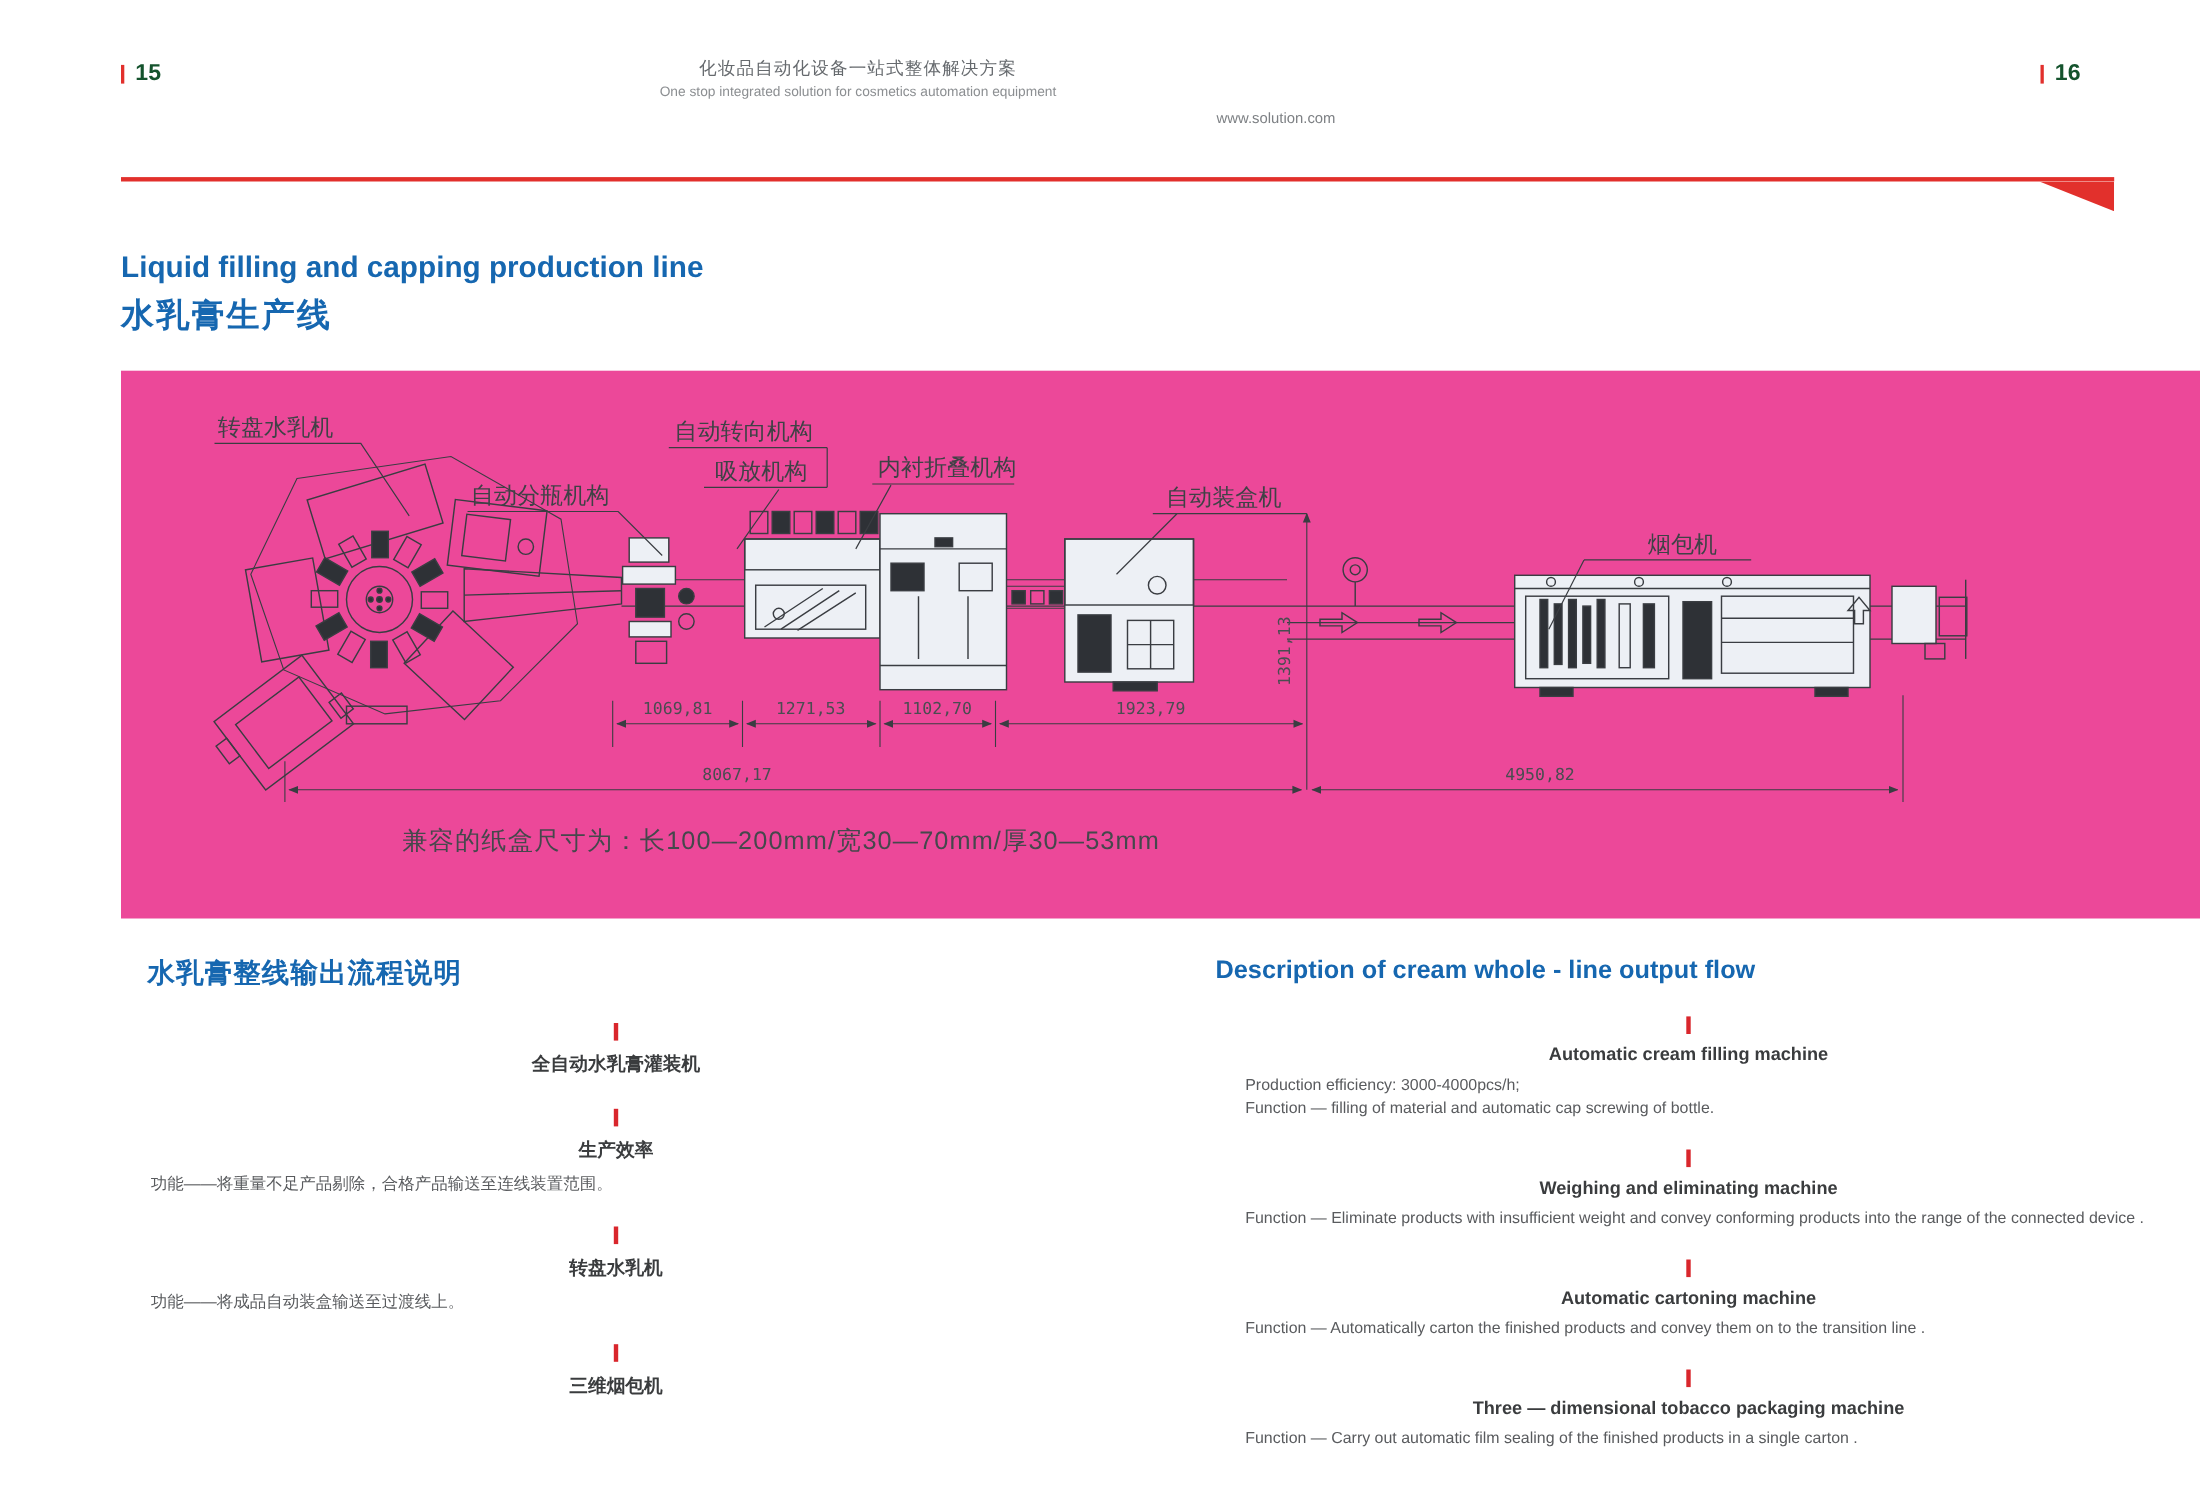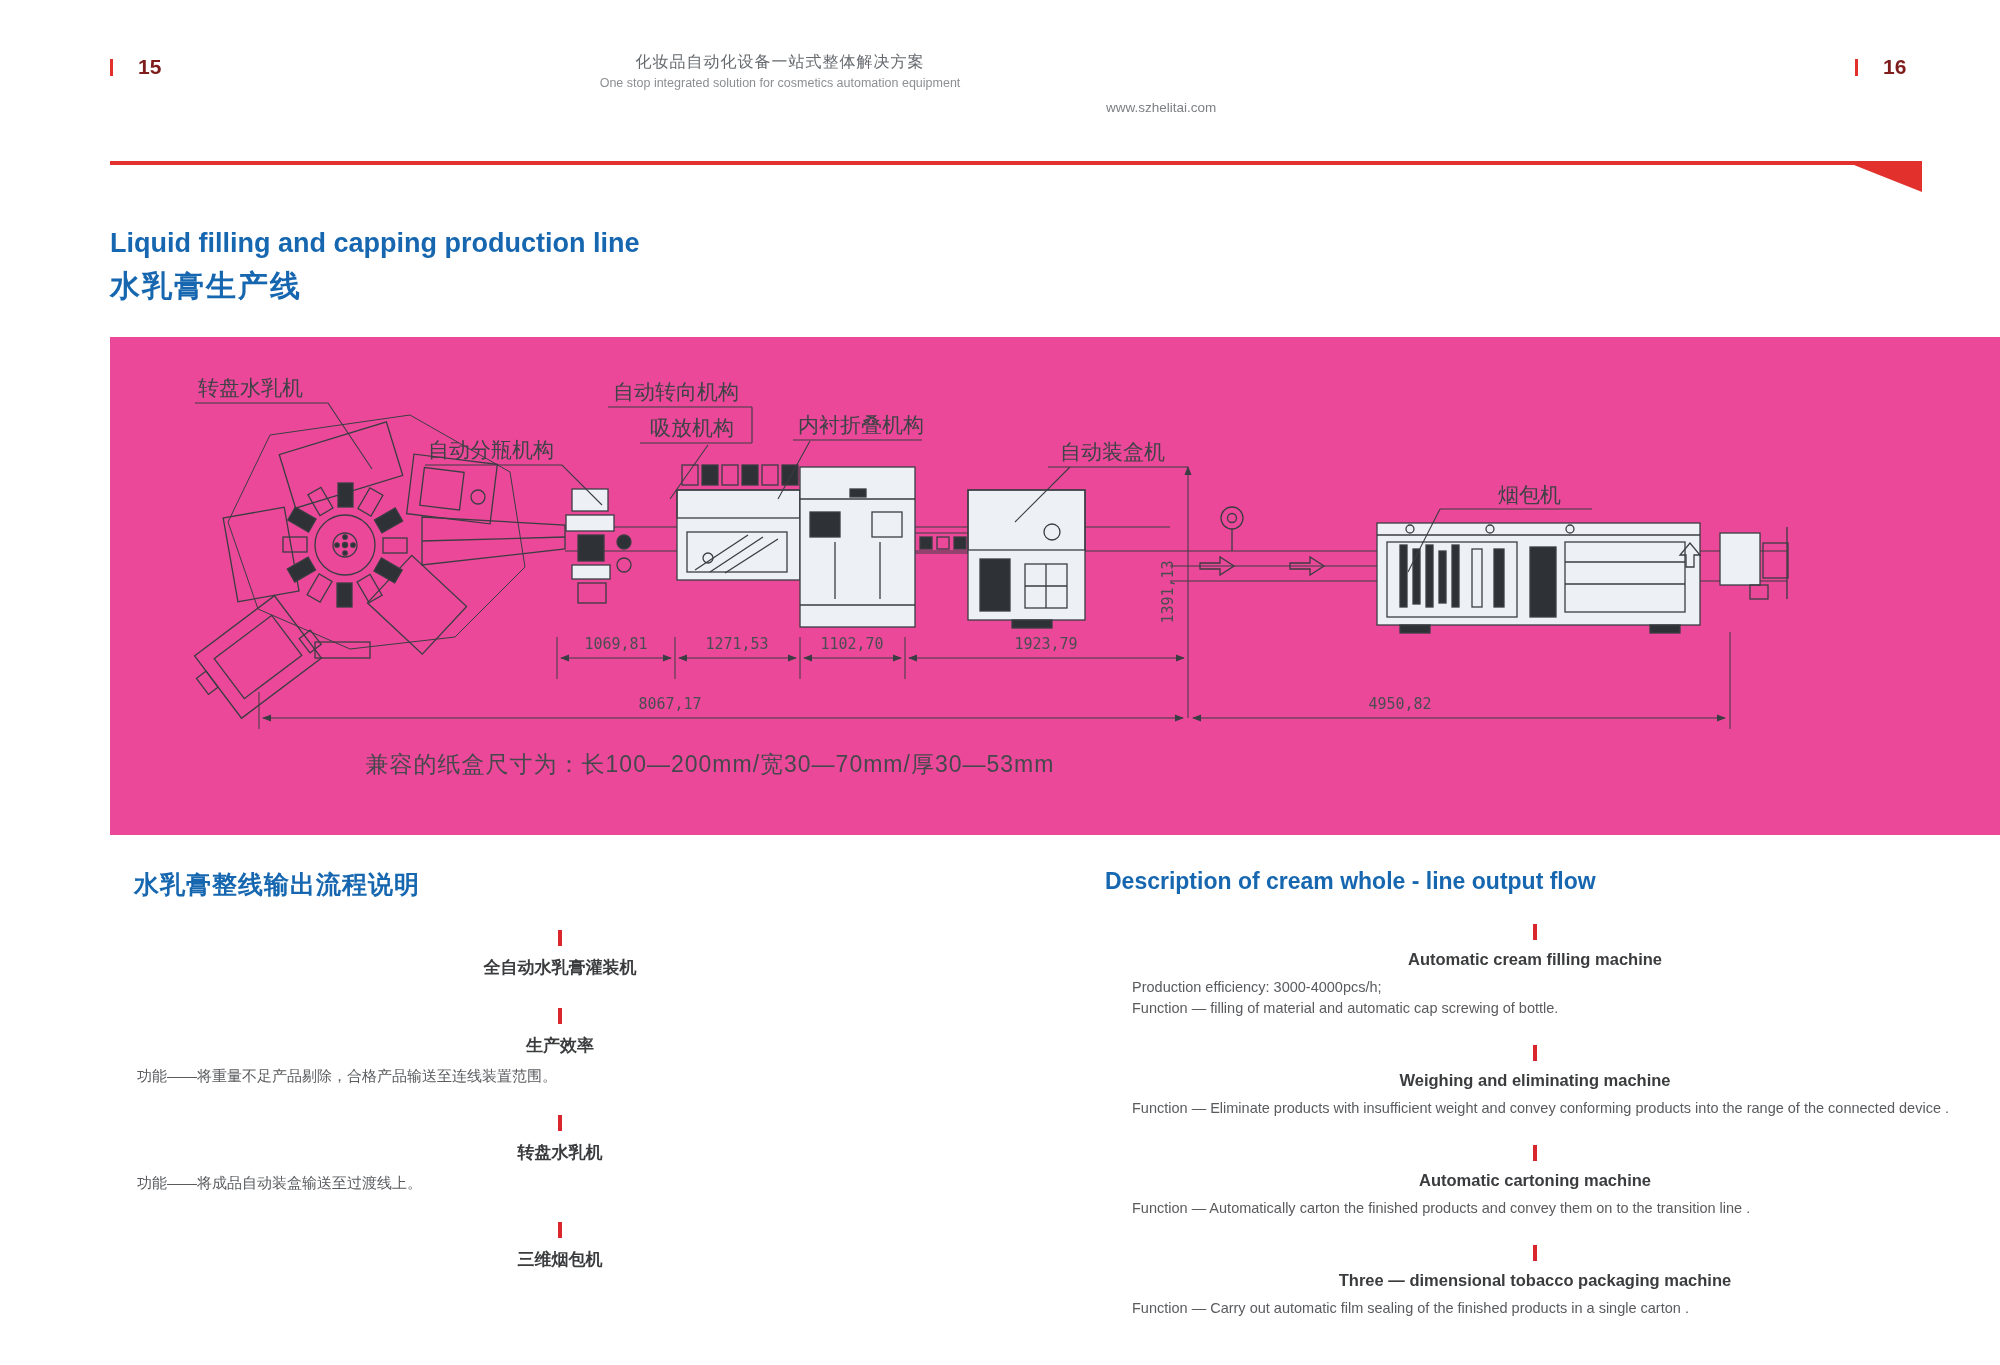--- a/index.html
+++ b/index.html
@@ -1,20 +1,20 @@
 <!DOCTYPE html>
 <html><head>
 <meta charset="utf-8">
 <style>
   html,body{margin:0;padding:0;}
   body{font-family:"Liberation Sans",sans-serif;background:#ffffff;}
   .page{position:relative;width:2000px;height:1365px;background:#ffffff;overflow:hidden;}
 
   
-  .pagenum{position:absolute;top:55px;font-weight:bold;font-size:21px;color:#7f1d1d;display:flex;align-items:center;gap:25px;text-align:right;}
+  .pagenum{position:absolute;top:55px;font-weight:bold;font-size:21px;color:#14532d;display:flex;align-items:center;gap:10px;text-align:right;}
   .pagenum .tick{width:3px;height:17px;background:#e2302c;display:inline-block;}
   .pagenum.left{left:110px;}
   .pagenum.right{left:1855px;}
   .header-center{position:absolute;left:560px;top:52px;width:440px;text-align:center;}
   .header-zh{font-size:16px;color:#666a6e;letter-spacing:1px;}
   .header-en{font-size:12.5px;color:#8c8f92;margin-top:3px;}
   .website{position:absolute;left:1106px;top:100px;font-size:13.5px;color:#7d8084;}
 
   .rule{position:absolute;left:110px;top:161px;width:1812px;height:4px;background:#e2302c;}
   .rule-flag{position:absolute;left:1854px;top:165px;width:68px;height:27px;background:#e2302c;
@@ -54,21 +54,21 @@
 <div class="page">
 
   <div class="pagenum left">
     <span class="tick"></span>
     <span>15</span>
   </div>
   <div class="header-center">
     <div class="header-zh">化妆品自动化设备一站式整体解决方案</div>
     <div class="header-en">One stop integrated solution for cosmetics automation equipment</div>
   </div>
-  <div class="website">www.szhelitai.com</div>
+  <div class="website">www.solution.com</div>
   <div class="pagenum right">
     <span class="tick"></span>
     <span>16</span>
   </div>
 
   <div class="rule"></div>
   <div class="rule-flag"></div>
 
   <div class="title-en">Liquid filling and capping production line</div>
   <div class="title-zh">水乳膏生产线</div>

